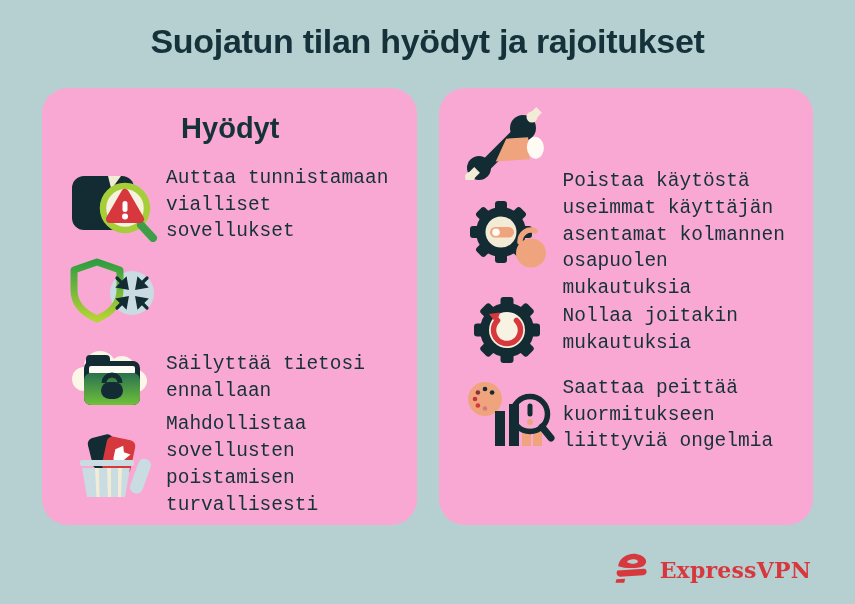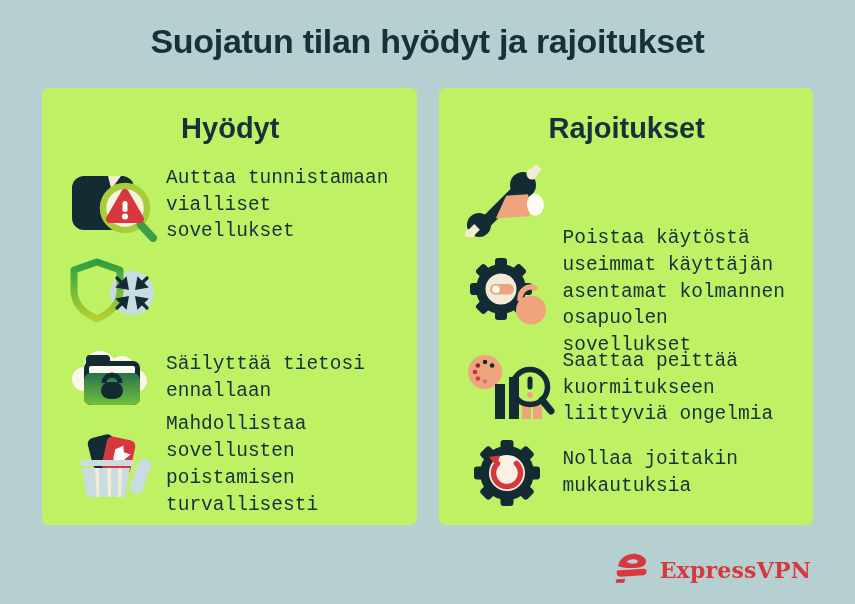--- a/index.html
+++ b/index.html
@@ -31,22 +31,22 @@
     position: absolute;
     top: 88px;
     left: 42px;
     width: 771px;
     height: 437px;
     display: flex;
     gap: 22px;
   }
   .panel {
     flex: 1 1 0;
-    background: #bef264;
-    border-radius: 6px;
+    background: #f9a8d4;
+    border-radius: 26px;
     padding: 16px 18px 10px 20px;
     box-sizing: border-box;
     overflow: hidden;
   }
   .panel-heading {
     text-align: center;
     font-size: 29px;
     font-weight: 600;
     color: #15313a;
     margin: 8px 0 16px 0;
@@ -185,21 +185,20 @@
               </g>
           </svg>
         </span>
         <div class="item-text">Mahdollistaa sovellusten
 poistamisen
 turvallisesti</div>
       </div>
     </div>
 
     <div class="panel">
-      <div class="panel-heading">Rajoitukset</div>
 
       <div class="row" style="height:78px">
         <span class="icon-box">
           <svg width="92" height="74" viewBox="0 0 92 74">
             <path d="M18 62 L56 24" stroke="#132b33" stroke-width="12" stroke-linecap="round"></path>
             <circle cx="58" cy="22" r="13" fill="#132b33"></circle>
             <circle cx="67" cy="11" r="5.5" fill="#f2ecd6"></circle>
             <g transform="rotate(45 67 11)">
                 <rect x="63" y="1" width="8" height="12" fill="#f2ecd6"></rect>
               </g>
@@ -233,21 +232,44 @@
             <circle cx="36" cy="34" r="15.5" fill="#f2ecd6"></circle>
             <rect x="25" y="29" width="24" height="10.5" rx="5.25" fill="#efa47d"></rect>
             <circle cx="31" cy="34.2" r="3.8" fill="#fdfbf4"></circle>
             <path d="M55 44 c0 -9 8 -14 15 -11" stroke="#efa47d" stroke-width="5.5" fill="none" stroke-linecap="round"></path>
             <ellipse cx="66" cy="55" rx="15" ry="14.5" fill="#efa47d"></ellipse>
           </svg>
         </span>
         <div class="item-text">Poistaa käytöstä
 useimmat käyttäjän
 asentamat kolmannen
-osapuolen sovellukset</div>
+osapuolen mukautuksia</div>
+      </div>
+
+      <div class="row" style="height:84px">
+        <span class="icon-box">
+          <svg width="92" height="74" viewBox="0 0 92 74">
+            <g fill="#132b33" transform="translate(42,37)">
+              <rect x="-6.5" y="-33" width="13" height="15" rx="3"></rect>
+              <rect x="-6.5" y="-33" width="13" height="15" rx="3" transform="rotate(45)"></rect>
+              <rect x="-6.5" y="-33" width="13" height="15" rx="3" transform="rotate(90)"></rect>
+              <rect x="-6.5" y="-33" width="13" height="15" rx="3" transform="rotate(135)"></rect>
+              <rect x="-6.5" y="-33" width="13" height="15" rx="3" transform="rotate(180)"></rect>
+              <rect x="-6.5" y="-33" width="13" height="15" rx="3" transform="rotate(225)"></rect>
+              <rect x="-6.5" y="-33" width="13" height="15" rx="3" transform="rotate(270)"></rect>
+              <rect x="-6.5" y="-33" width="13" height="15" rx="3" transform="rotate(315)"></rect>
+              <circle r="27"></circle>
+            </g>
+            <circle cx="42" cy="37" r="18" fill="#f7f2e2"></circle>
+            <path d="M51.5 27.5 A13.5 13.5 0 1 1 32.5 27.5" fill="none" stroke="#d6383e" stroke-width="5.5" stroke-linecap="round"></path>
+            <polygon points="24,21 35,19.5 31.5,30.5" fill="#d6383e"></polygon>
+          </svg>
+        </span>
+        <div class="item-text">Nollaa joitakin
+mukautuksia</div>
       </div>
 
       <div class="row" style="height:86px">
         <span class="icon-box">
           <svg width="92" height="74" viewBox="0 0 92 74">
             <circle cx="20" cy="21" r="17" fill="#efa47d"></circle>
             <circle cx="20" cy="11" r="2.3" fill="#132b33"></circle>
             <circle cx="27.1" cy="14.5" r="2.3" fill="#132b33"></circle>
             <circle cx="12.9" cy="14.5" r="2.3" fill="#8c2f39"></circle>
             <circle cx="10" cy="21" r="2.3" fill="#c0353c"></circle>
@@ -260,43 +282,20 @@
             <circle cx="65" cy="36" r="17.5" fill="none" stroke="#132b33" stroke-width="5.5"></circle>
             <path d="M77 49 L86 60" stroke="#132b33" stroke-width="7" stroke-linecap="round"></path>
             <rect x="62.5" y="25.5" width="5" height="13" rx="2.5" fill="#132b33"></rect>
             <circle cx="65" cy="44" r="3" fill="#efa47d"></circle>
           </svg>
         </span>
         <div class="item-text">Saattaa peittää
 kuormitukseen
 liittyviä ongelmia</div>
       </div>
-
-      <div class="row" style="height:84px">
-        <span class="icon-box">
-          <svg width="92" height="74" viewBox="0 0 92 74">
-            <g fill="#132b33" transform="translate(42,37)">
-              <rect x="-6.5" y="-33" width="13" height="15" rx="3"></rect>
-              <rect x="-6.5" y="-33" width="13" height="15" rx="3" transform="rotate(45)"></rect>
-              <rect x="-6.5" y="-33" width="13" height="15" rx="3" transform="rotate(90)"></rect>
-              <rect x="-6.5" y="-33" width="13" height="15" rx="3" transform="rotate(135)"></rect>
-              <rect x="-6.5" y="-33" width="13" height="15" rx="3" transform="rotate(180)"></rect>
-              <rect x="-6.5" y="-33" width="13" height="15" rx="3" transform="rotate(225)"></rect>
-              <rect x="-6.5" y="-33" width="13" height="15" rx="3" transform="rotate(270)"></rect>
-              <rect x="-6.5" y="-33" width="13" height="15" rx="3" transform="rotate(315)"></rect>
-              <circle r="27"></circle>
-            </g>
-            <circle cx="42" cy="37" r="18" fill="#f7f2e2"></circle>
-            <path d="M51.5 27.5 A13.5 13.5 0 1 1 32.5 27.5" fill="none" stroke="#d6383e" stroke-width="5.5" stroke-linecap="round"></path>
-            <polygon points="24,21 35,19.5 31.5,30.5" fill="#d6383e"></polygon>
-          </svg>
-        </span>
-        <div class="item-text">Nollaa joitakin
-mukautuksia</div>
-      </div>
     </div>
 
   </div>
 
   <div class="footer">
     <span>
       <svg width="38" height="36" viewBox="0 0 44 40">
         <path fill-rule="evenodd" fill="#d6383e" d="M6 18 C7 8 18 2 28 4 C38 6 41 13 36 17 C31 21 15 21 6 18 Z
              M16 13 C18 9.5 25 9 28 11 C30 12.5 28 15 24 15 C21 15 18 14.5 16 13 Z"></path>
         <path fill="#d6383e" d="M5 23 L36 21 C40 21 40 28 35 28.5 L8 30 C4 30 3.5 25 5 23 Z"></path>

